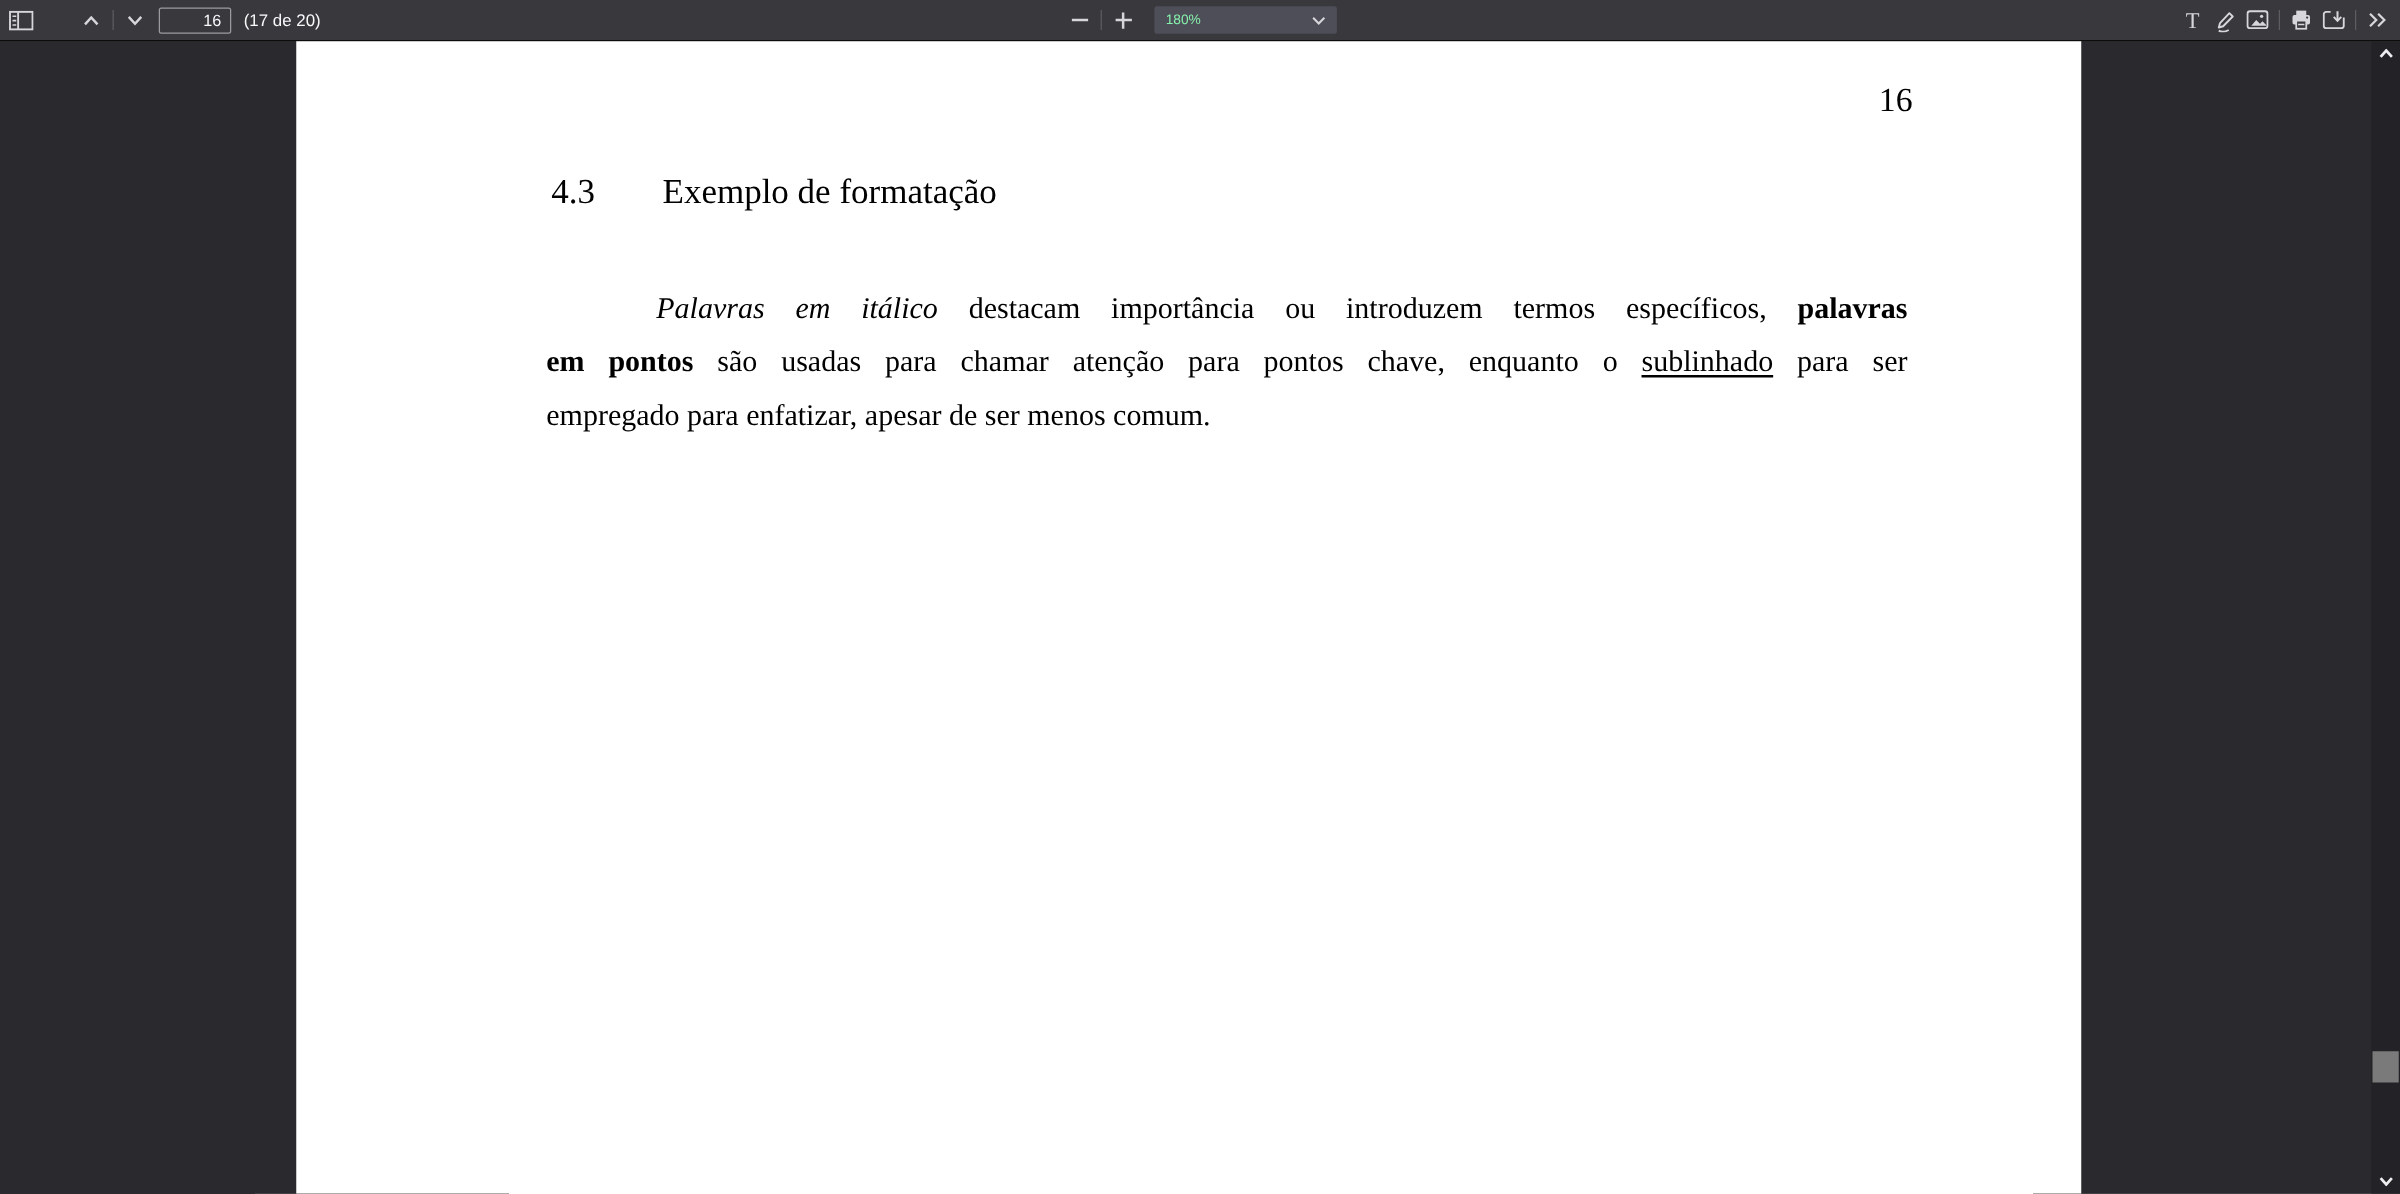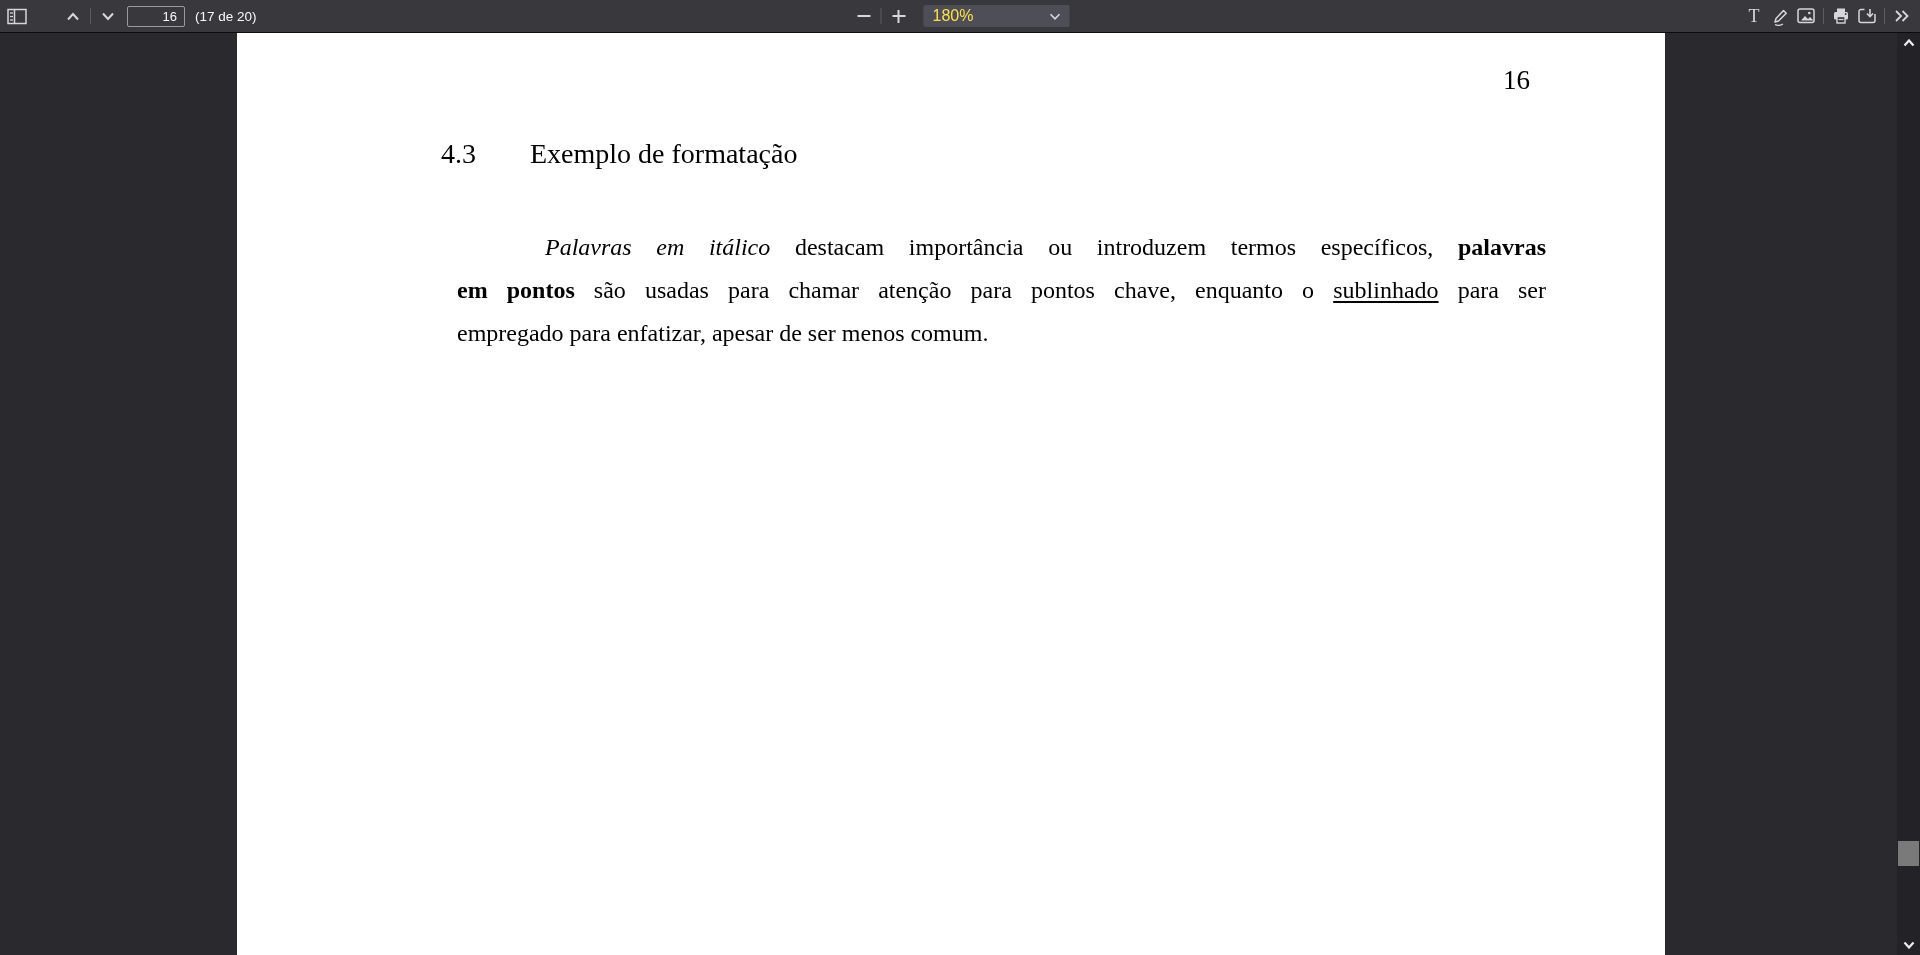--- a/index.html
+++ b/index.html
@@ -24,21 +24,21 @@
   .page-input {
     width:58px; height:21px; margin-left:6px;
     background:#38383d; border:1px solid #9a9aa0; border-radius:2px;
     color:#f9f9fa; font-size:13px; text-align:right; padding-right:7px;
     font-family:"Liberation Sans", sans-serif;
   }
   .page-count { color:#f9f9fa; font-size:13.5px; margin-left:10px; white-space:nowrap; }
   .zoom-select {
     width:146px; height:22px; margin-left:12px; background:#4e4e58; border-radius:2px;
     display:flex; align-items:center; justify-content:space-between;
-    padding:0 9px; color:#fde047; font-size:16px;
+    padding:0 9px; color:#86efac; font-size:11px;
   }
   .glyph-minus { display:block; width:13px; height:2px; background:#d7d7db; }
   .glyph-plus { position:relative; display:block; width:13px; height:13px; }
   .glyph-plus::before { content:""; position:absolute; left:0; top:5.5px; width:13px; height:2px; background:#d7d7db; }
   .glyph-plus::after  { content:""; position:absolute; left:5.5px; top:0; width:2px; height:13px; background:#d7d7db; }
   .freetext-glyph { font-family:"Liberation Serif", serif; font-size:18px; color:#d7d7db; line-height:1; }
   svg.icon { display:block; }
 
   
   .viewer { position:absolute; top:33px; left:0; right:0; bottom:0; background:#2a2a2e; }
@@ -50,21 +50,21 @@
   .page-number {
     position:absolute; left:204px; width:1089px; top:32px;
     text-align:right; font-size:27px;
   }
   .section-heading {
     position:absolute; left:204px; top:105px; width:1100px;
     font-size:28px; font-weight:400; white-space:nowrap;
   }
   .section-number { display:inline-block; width:89px; }
   .body-paragraph {
-    position:absolute; left:220px; top:193px; width:1089px;
+    position:absolute; left:200px; top:193px; width:1089px;
     font-size:24px; line-height:43px;
   }
   .pline { text-align:justify; text-align-last:justify; }
   .pline.last { text-align:center; text-align-last:left; }
   .pline.indent { padding-left:88px; }
   .seg-italic { font-style:italic; }
   .seg-bold { font-weight:bold; }
   .seg-underline { text-decoration:underline; text-underline-offset:3px; }
 
   

